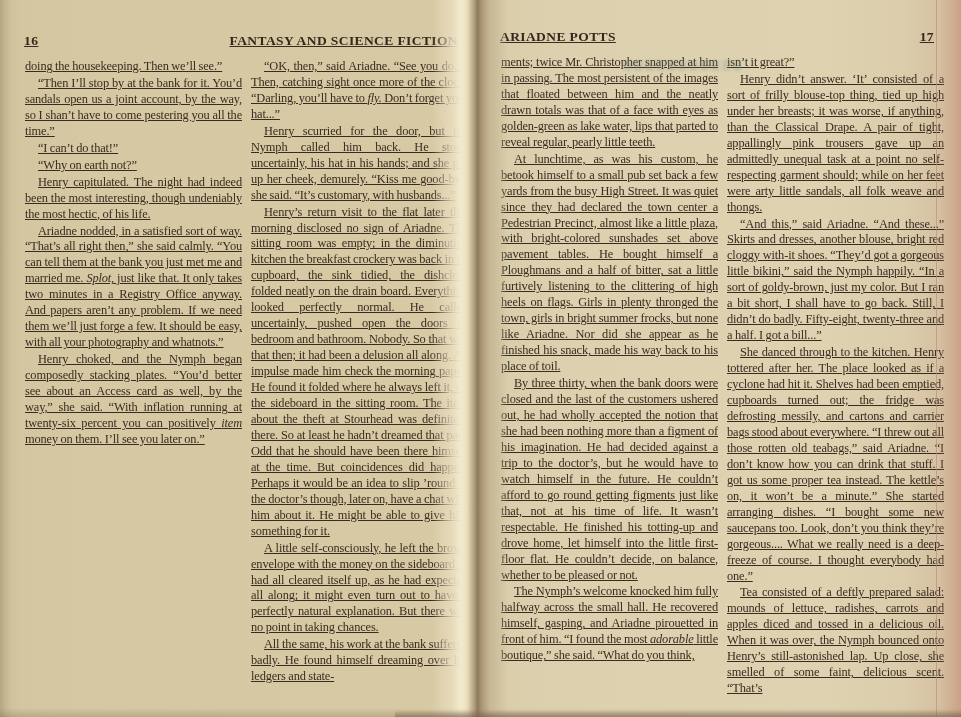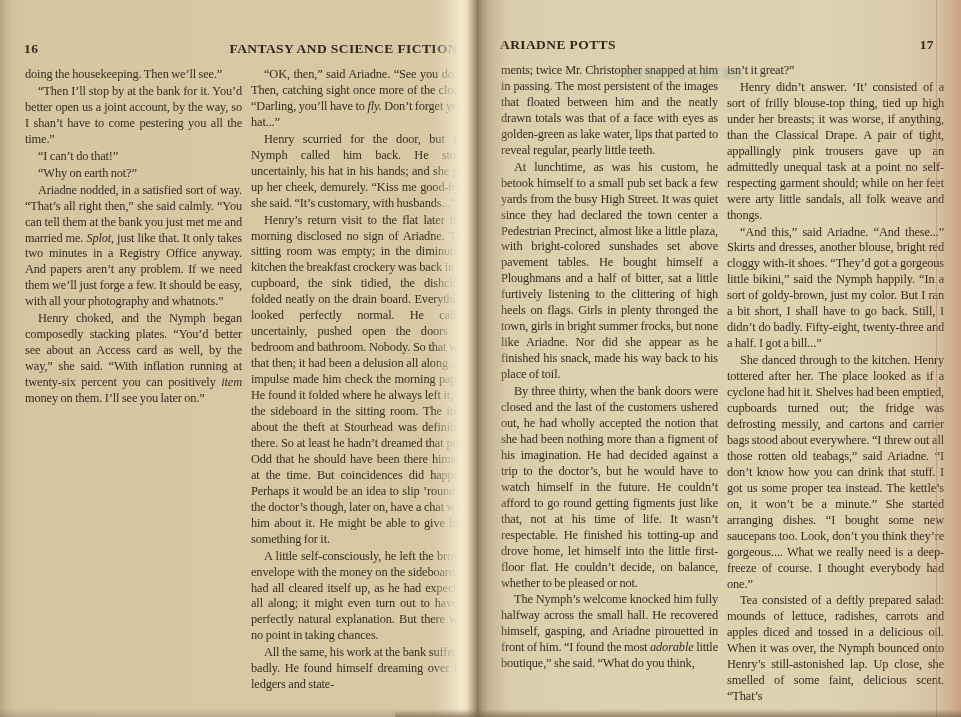--- a/index.html
+++ b/index.html
@@ -51,21 +51,21 @@
     background: linear-gradient(180deg, rgba(128,104,80,0) 0%, rgba(118,96,72,0.55) 100%);
   }
   .bleed-smudge {
     position: absolute; top: 31px; left: 124px; width: 118px; height: 11px;
     background: repeating-linear-gradient(90deg,
       rgba(120,145,135,0.22) 0 7px, rgba(120,145,135,0.05) 7px 11px);
     filter: blur(1.2px);
     border-radius: 3px;
   }
   
-  .page { position: absolute; top: 8px; height: 691px; color: #372c20; }
+  .page { position: absolute; top: 0; height: 691px; color: #372c20; text-decoration: underline; }
   .page-left  { left: 11px;  width: 458px; padding: 0 0 0 13px; box-sizing: border-box; }
   .page-right { left: 486px; width: 464px; padding: 0 0 0 14px; box-sizing: border-box; }
 
   .page-header {
     position: relative;
     display: flex; justify-content: space-between; align-items: baseline;
     font-weight: bold; font-size: 13.5px; letter-spacing: 0.4px;
     color: #33281d;
     width: 434px;
   }
@@ -100,23 +100,24 @@
 <div class="scan">
 
   <div class="page page-left">
     <div class="page-header">
       <span>16</span>
       <span>FANTASY AND SCIENCE FICTION</span>
     </div>
     <div class="cols">
       <div class="col">
           <p class="para noindent">doing the housekeeping. Then we’ll see.”</p>
-          <p class="para">“Then I’ll stop by at the bank for it. You’d better open us a joint account, by the way, so I shan’t have to come pestering you all the time.”</p>
+          <p class="para">“Then I’ll stop by at the bank for it. You’d sandals open us a joint account, by the way, so I shan’t have to come pestering you all the time.”</p>
           <p class="para">“I can’t do that!”</p>
           <p class="para">“Why on earth not?”</p>
+          <p class="para">Henry capitulated. The night had indeed been the most interesting, though undeniably the most hectic, of his life.</p>
           <p class="para">Ariadne nodded, in a satisfied sort of way. “That’s all right then,” she said calmly. “You can tell them at the bank you just met me and married me. <em>Splot,</em> just like that. It only takes two minutes in a Registry Office anyway. And papers aren’t any problem. If we need them we’ll just forge a few. It should be easy, with all your photography and whatnots.”</p>
           <p class="para">Henry choked, and the Nymph began composedly stacking plates. “You’d better see about an Access card as well, by the way,” she said. “With inflation running at twenty-six percent you can positively <em>item</em> money on them. I’ll see you later on.”</p>
         </div>
       <div class="col">
           <p class="para">“OK, then,” said Ariadne. “See you do...” Then, catching sight once more of the clock: “Darling, you’ll have to <em>fly.</em> Don’t forget your hat...”</p>
           <p class="para">Henry scurried for the door, but the Nymph called him back. He stood uncertainly, his hat in his hands; and she put up her cheek, demurely. “Kiss me good-by,” she said. “It’s customary, with husbands...”</p>
           <p class="para">Henry’s return visit to the flat later that morning disclosed no sign of Ariadne. The sitting room was empty; in the diminutive kitchen the breakfast crockery was back in its cupboard, the sink tidied, the dishcloth folded neatly on the drain board. Everything looked perfectly normal. He called uncertainly, pushed open the doors of bedroom and bathroom. Nobody. So that was that then; it had been a delusion all along. An impulse made him check the morning paper. He found it folded where he always left it, on the sideboard in the sitting room. The item about the theft at Stourhead was definitely there. So at least he hadn’t dreamed that part. Odd that he should have been there himself at the time. But coincidences did happen. Perhaps it would be an idea to slip ’round to the doctor’s though, later on, have a chat with him about it. He might be able to give him something for it.</p>
           <p class="para">A little self-consciously, he left the brown envelope with the money on the sideboard. It had all cleared itself up, as he had expected all along; it might even turn out to have a perfectly natural explanation. But there was no point in taking chances.</p>
           <p class="para">All the same, his work at the bank suffered badly. He found himself dreaming over his ledgers and state-</p>
         </div>

